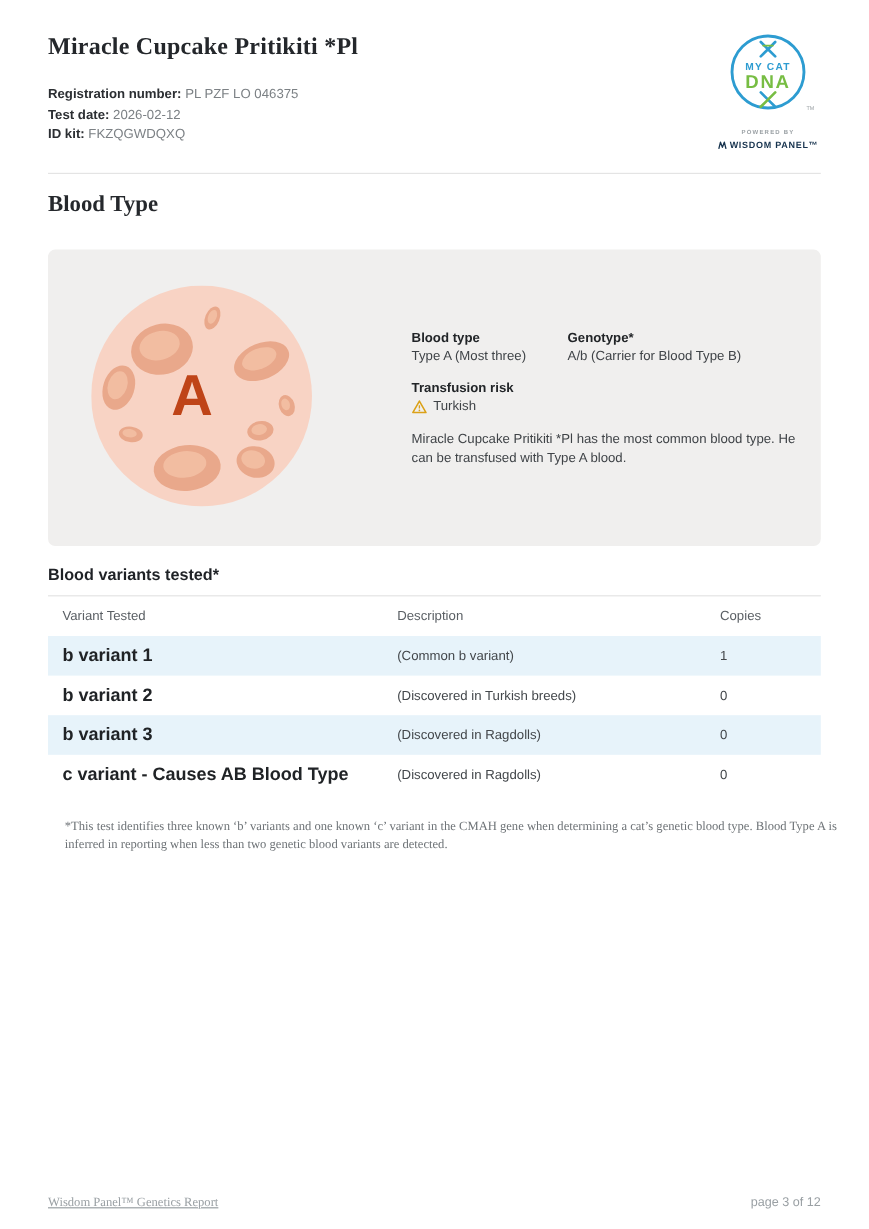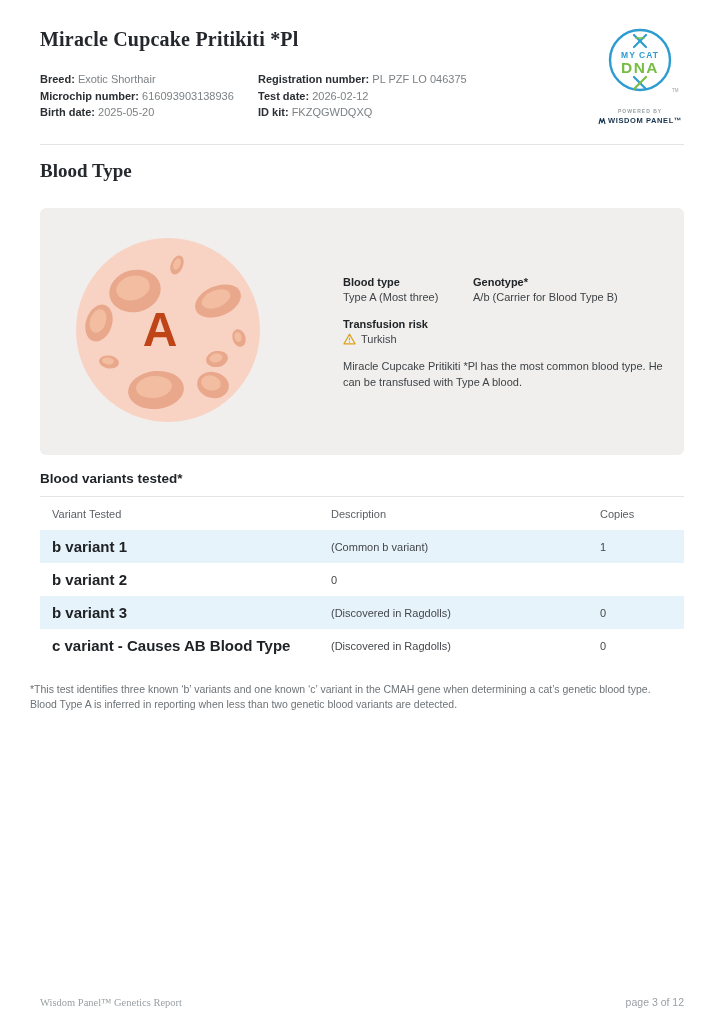--- a/index.html
+++ b/index.html
@@ -145,67 +145,55 @@
   .t-row.t-head { height: 33px; color: #5a5f64; font-size: 11px; }
   .t-cell1 { padding-left: 12px; }
   .t-cell3 { padding-right: 33px; }
   .t-row.hl { background: #e7f3fa; }
   .t-variant { font-weight: bold; font-size: 15px; color: #202326; }
   .t-desc { font-size: 11px; color: #43474b; }
   .t-copies { font-size: 11px; color: #43474b; }
 
   .footnote {
     position: absolute;
-    left: 30px; top: 682px;
+    left: 54px; top: 682px;
     width: 648px;
     font-size: 10.5px;
     line-height: 15px;
     color: #6e7377;
+    font-family: Liberation Serif, serif;
   }
 
   
   .page-footer {
     position: absolute;
     left: 40px; right: 40px; top: 996px;
     display: flex;
     justify-content: space-between;
     align-items: baseline;
   }
   .footer-left {
     font-family: "Liberation Serif", serif;
     font-size: 10.5px;
     color: #9aa0a4;
+    text-decoration: underline;
   }
   .footer-right {
     font-size: 10.5px;
     color: #9aa0a4;
   }
 </style>
 </head>
 <body>
 
 <div class="page">
 
   <h1 class="pet-title">Miracle Cupcake Pritikiti *Pl</h1>
 
   <div class="info-grid">
-    <div class="info-col">
-      <div class="info-row">
-        <span class="info-label">Breed:</span>
-        <span class="info-value">Exotic Shorthair</span>
-      </div>
-      <div class="info-row">
-        <span class="info-label">Microchip number:</span>
-        <span class="info-value">616093903138936</span>
-      </div>
-      <div class="info-row">
-        <span class="info-label">Birth date:</span>
-        <span class="info-value">2025-05-20</span>
-      </div>
-    </div>
     <div class="info-col">
       <div class="info-row">
         <span class="info-label">Registration number:</span>
         <span class="info-value">PL PZF LO 046375</span>
       </div>
       <div class="info-row">
         <span class="info-label">Test date:</span>
         <span class="info-value">2026-02-12</span>
       </div>
       <div class="info-row">
@@ -319,20 +307,21 @@
       <div class="t-cell3">Copies</div>
     </div>
 
     <div class="t-row hl">
       <div class="t-cell1 t-variant">b variant 1</div>
       <div class="t-cell2 t-desc">(Common b variant)</div>
       <div class="t-cell3 t-copies">1</div>
     </div>
     <div class="t-row">
       <div class="t-cell1 t-variant">b variant 2</div>
+      <div class="t-cell2 t-desc">(Discovered in Turkish breeds)</div>
       <div class="t-cell3 t-copies">0</div>
     </div>
     <div class="t-row hl">
       <div class="t-cell1 t-variant">b variant 3</div>
       <div class="t-cell2 t-desc">(Discovered in Ragdolls)</div>
       <div class="t-cell3 t-copies">0</div>
     </div>
     <div class="t-row">
       <div class="t-cell1 t-variant">c variant - Causes AB Blood Type</div>
       <div class="t-cell2 t-desc">(Discovered in Ragdolls)</div>

